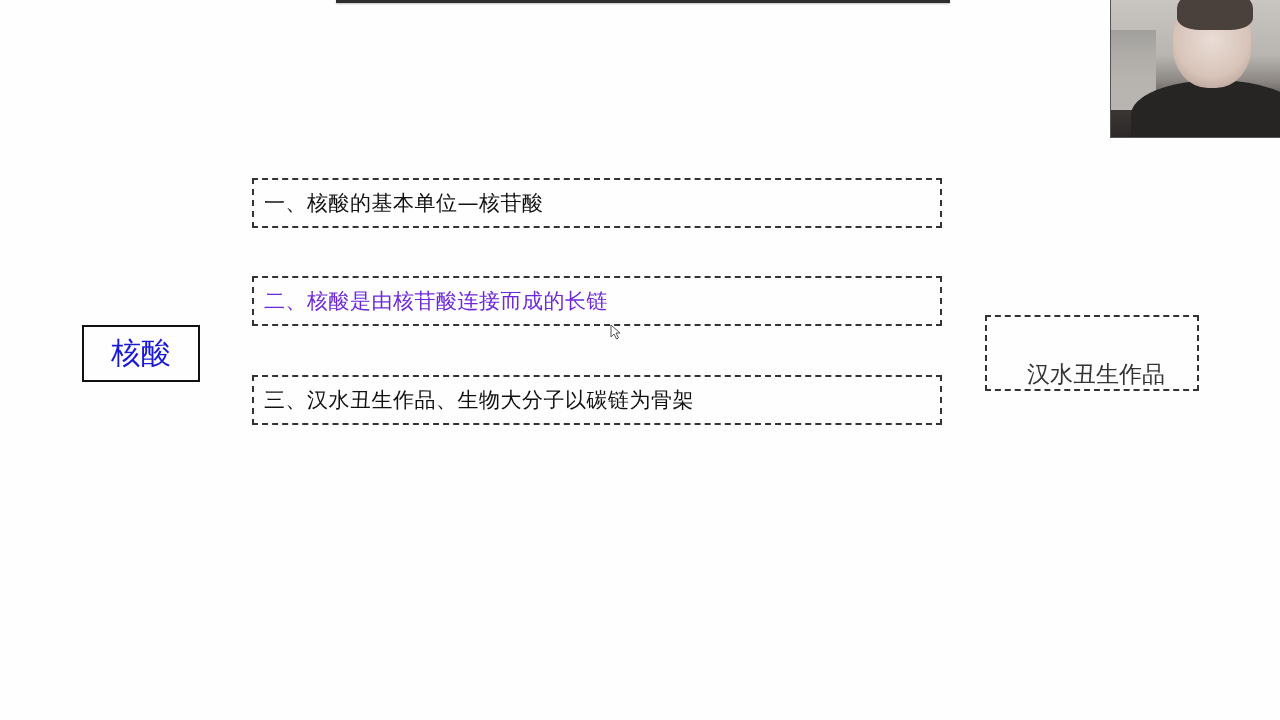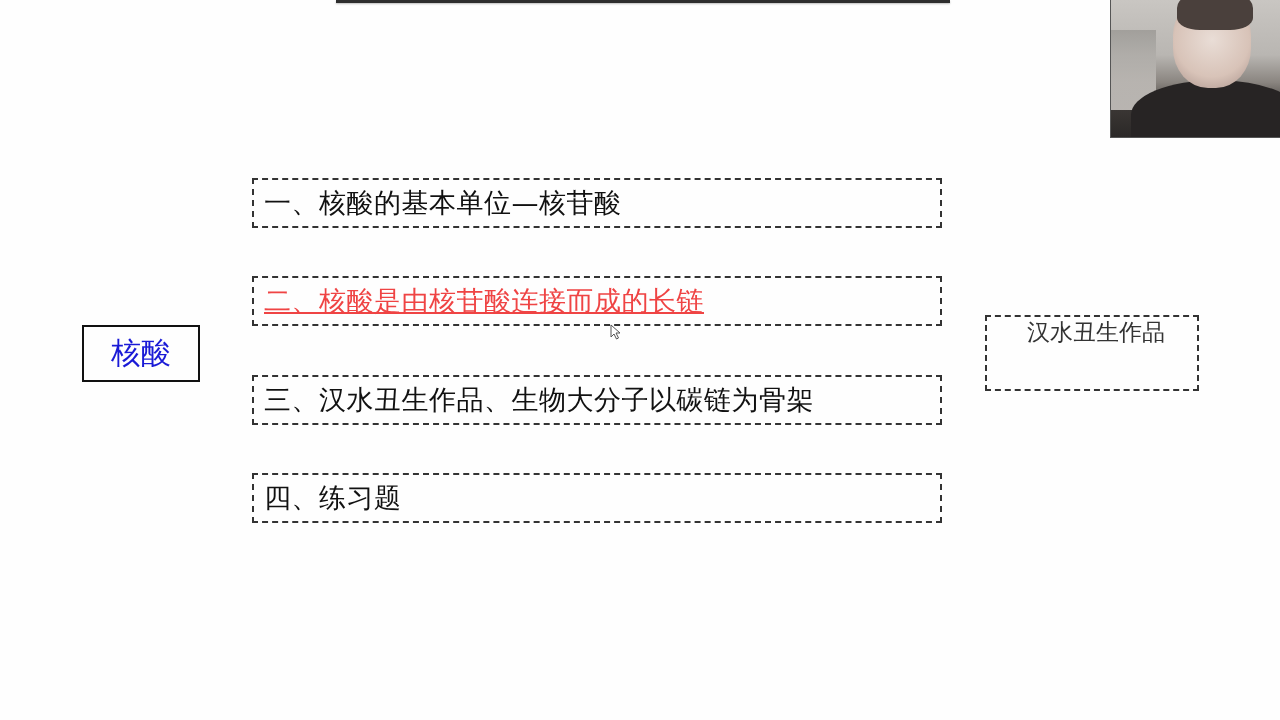--- a/index.html
+++ b/index.html
@@ -29,29 +29,28 @@
     .outline-item {
       position: absolute;
       left: 252px;
       width: 676px;
       height: 46px;
       border: 2px dashed #333333;
       box-sizing: content-box;
       display: flex;
       align-items: center;
       padding-left: 10px;
-      font-size: 27px;
+      font-size: 21px;
       color: #111111;
       white-space: nowrap;
       cursor: pointer;
       letter-spacing: 0.5px;
     }
     .outline-item.active {
-      color: #ef4444;
-      text-decoration: underline;
+      color: #6d28d9;
     }
     .topic-label {
       position: absolute;
       left: 82px;
       top: 325px;
       width: 114px;
       height: 53px;
       border: 2px solid #111111;
       display: flex;
       align-items: center;
@@ -63,21 +62,21 @@
     .credit-box {
       position: absolute;
       left: 985px;
       top: 315px;
       width: 210px;
       height: 72px;
       border: 2px dashed #333333;
       display: flex;
       flex-direction: column;
       align-items: center;
-      justify-content: space-between;
+      justify-content: flex-end;
       font-family: "DejaVu Serif", "Liberation Serif", serif;
       color: #333333;
       box-sizing: content-box;
     }
     .credit-line1 {
       font-size: 23px;
       line-height: 30px;
       padding-left: 8px;
     }
     .credit-line2 {
@@ -148,23 +147,20 @@
   </div>
 
   <div class="outline-item active" style="top:276px;">
     <span>二、核酸是由核苷酸连接而成的长链</span>
   </div>
 
   <div class="outline-item" style="top:375px;">
     <span>三、汉水丑生作品、生物大分子以碳链为骨架</span>
   </div>
 
-  <div class="outline-item" style="top:473px;">
-    <span>四、练习题</span>
-  </div>
 
   <div class="credit-box">
     <span class="credit-line1">汉水丑生作品</span>
   </div>
 
   <div class="webcam">
     <div class="bg-left"></div>
     <div class="body"></div>
     <div class="face"></div>
     <div class="hair"></div>

